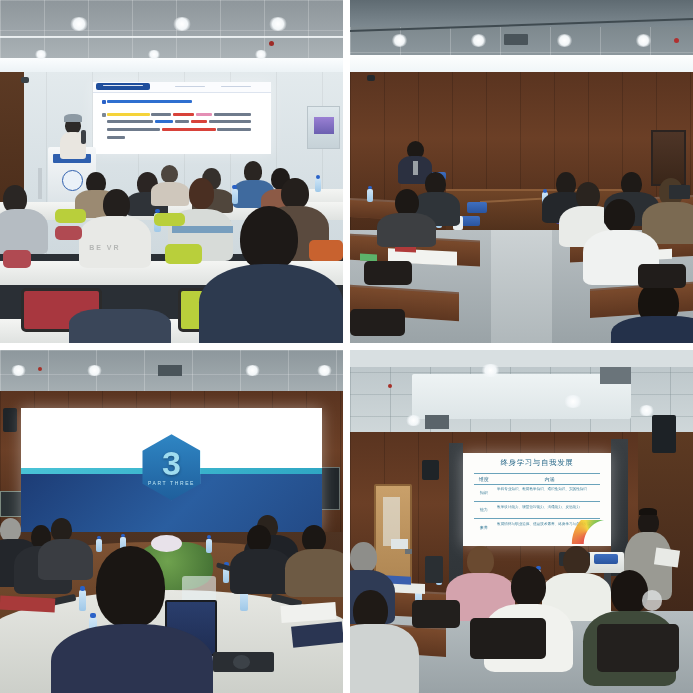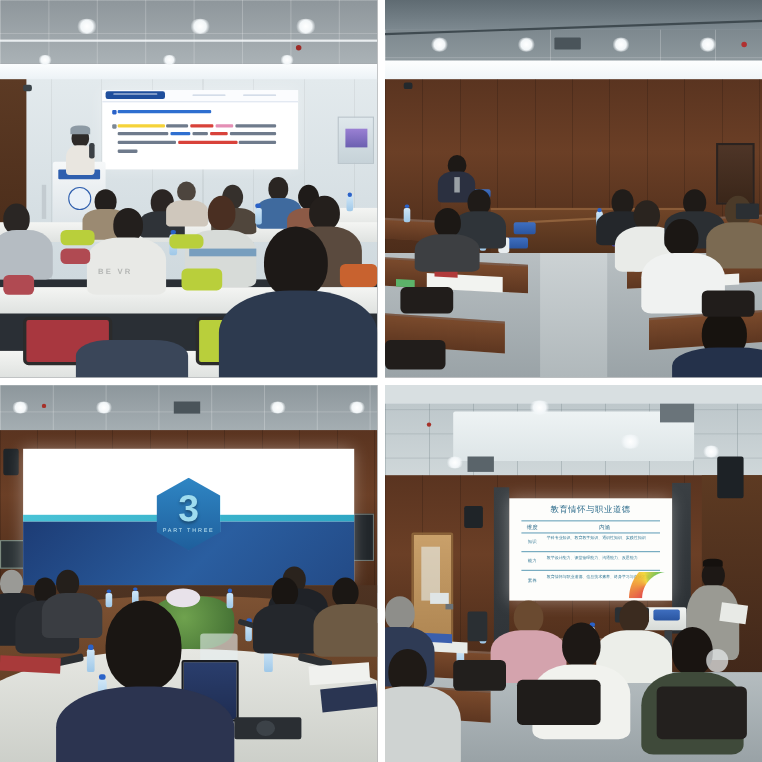--- a/index.html
+++ b/index.html
@@ -390,21 +390,21 @@
 
     <div style="position:absolute;left:7%;top:39%;width:10%;height:36%;background:linear-gradient(180deg,#c9a06a,#a87f4c);border:2px solid #8a6238;border-radius:2px;"></div>
     <div style="position:absolute;left:9.5%;top:43%;width:5%;height:14%;background:#e6eceb;opacity:.6;"></div>
     <div style="position:absolute;left:16%;top:58%;width:2%;height:1.4%;background:#6b7276;"></div>
     <div style="position:absolute;left:12%;top:55%;width:5%;height:3%;background:#dfe5e6;"></div>
 
     <div style="position:absolute;left:21%;top:32%;width:5%;height:6%;background:#1f2428;border-radius:2px;"></div>
     <div style="position:absolute;right:5%;top:19%;width:7%;height:11%;background:#1d2226;border-radius:2px;"></div>
 
     <div class="screen s4" style="left:33%;top:30%;width:43%;height:27%;">
-      <div class="t4title">教育情怀与职业道德</div>
+      <div class="t4title">终身学习与自我发展</div>
       <div class="rule" style="top:22%;"></div>
       <div class="hcell" style="left:7%;top:25%;width:14%;">维度</div>
       <div class="hcell" style="left:24%;top:25%;width:69%;">内涵</div>
       <div class="rule" style="top:34%;"></div>
 
       <div class="cellL" style="left:7%;top:40%;width:14%;">知识</div>
       <div class="cellR" style="left:23%;top:37%;width:70%;">学科专业知识、教育教学知识、通识性知识、实践性知识</div>
       <div class="rule" style="top:52%;"></div>
 
       <div class="cellL" style="left:7%;top:58%;width:14%;">能力</div>

